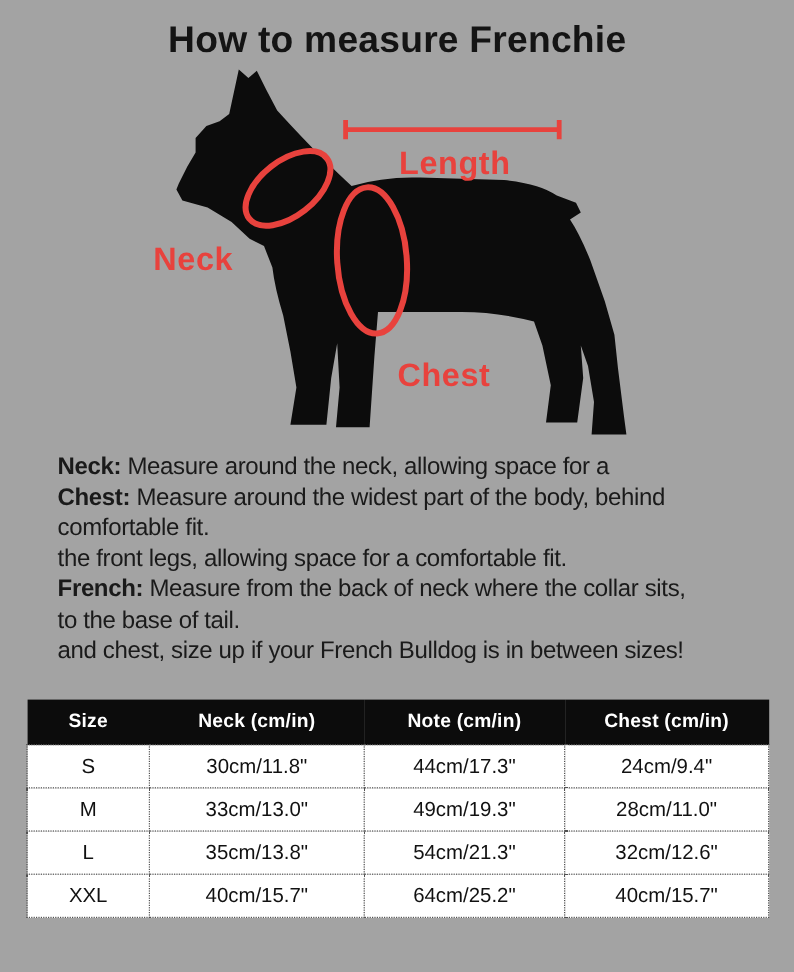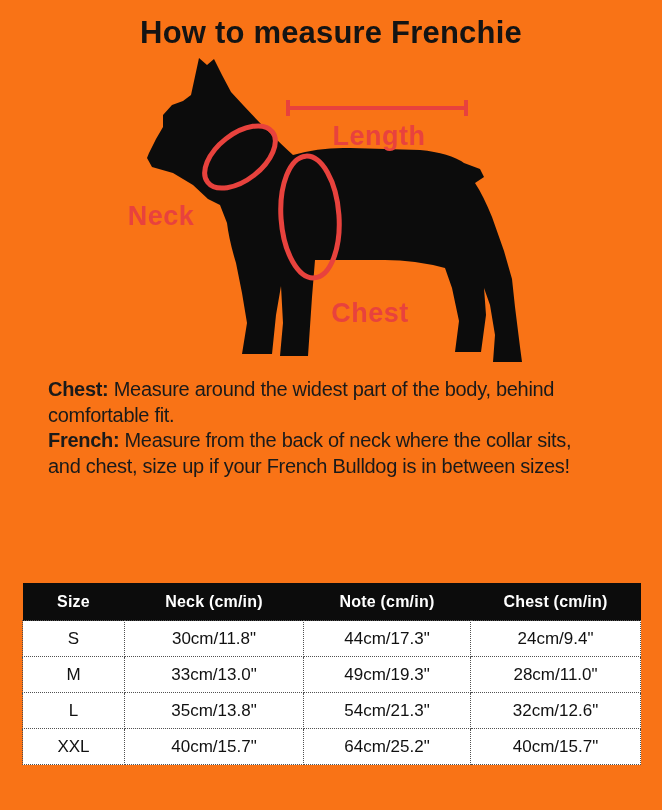--- a/index.html
+++ b/index.html
@@ -1,19 +1,19 @@
 <!DOCTYPE html>
 <html><head>
 <meta charset="utf-8">
 <style>
   html,body{margin:0;padding:0;background:#ffffff;}
   .page{
     position:relative;
     width:662px;height:810px;
-    background:#f97316;
+    background:#a3a3a3;
     font-family:"Liberation Sans", sans-serif;
     color:#161616;
     overflow:hidden;
   }
   .title{
     position:absolute;top:15px;left:0;width:662px;
     margin:0;text-align:center;
     font-size:31px;font-weight:700;letter-spacing:0.2px;color:#141414;
   }
   .diagram{
@@ -76,23 +76,26 @@
       <line x1="288" y1="45" x2="288" y2="61"></line>
       <line x1="466" y1="45" x2="466" y2="61"></line>
     </g>
 
     <text x="161" y="170" text-anchor="middle" fill="#e8423d">Neck</text>
     <text x="379" y="90" text-anchor="middle" fill="#e8423d">Length</text>
     <text x="370" y="267" text-anchor="middle" fill="#e8423d">Chest</text>
   </svg>
 
   <div class="instructions">
+    <div class="instr-line"><b>Neck:</b><span> Measure around the neck, allowing space for a</span></div>
     <div class="instr-line"><b>Chest:</b><span> Measure around the widest part of the body, behind</span></div>
     <div class="instr-line"><b></b><span>comfortable fit.</span></div>
+    <div class="instr-line"><b></b><span>the front legs, allowing space for a comfortable fit.</span></div>
     <div class="instr-line"><b>French:</b><span> Measure from the back of neck where the collar sits,</span></div>
+    <div class="instr-line"><b></b><span>to the base of tail.</span></div>
     <div class="instr-line"><b></b><span>and chest, size up if your French Bulldog is in between sizes!</span></div>
   </div>
 
   <table class="size-chart">
     <colgroup>
       <col style="width:102px">
         <col style="width:179px">
         <col style="width:167px">
         <col style="width:170px">
     </colgroup>

